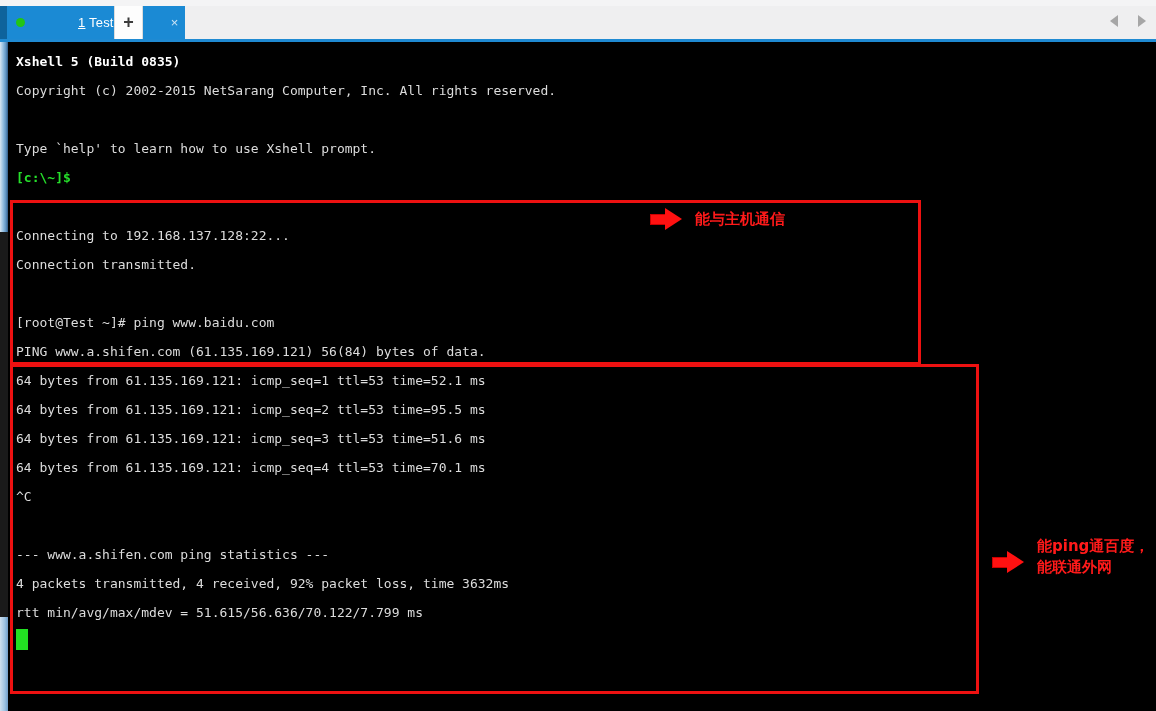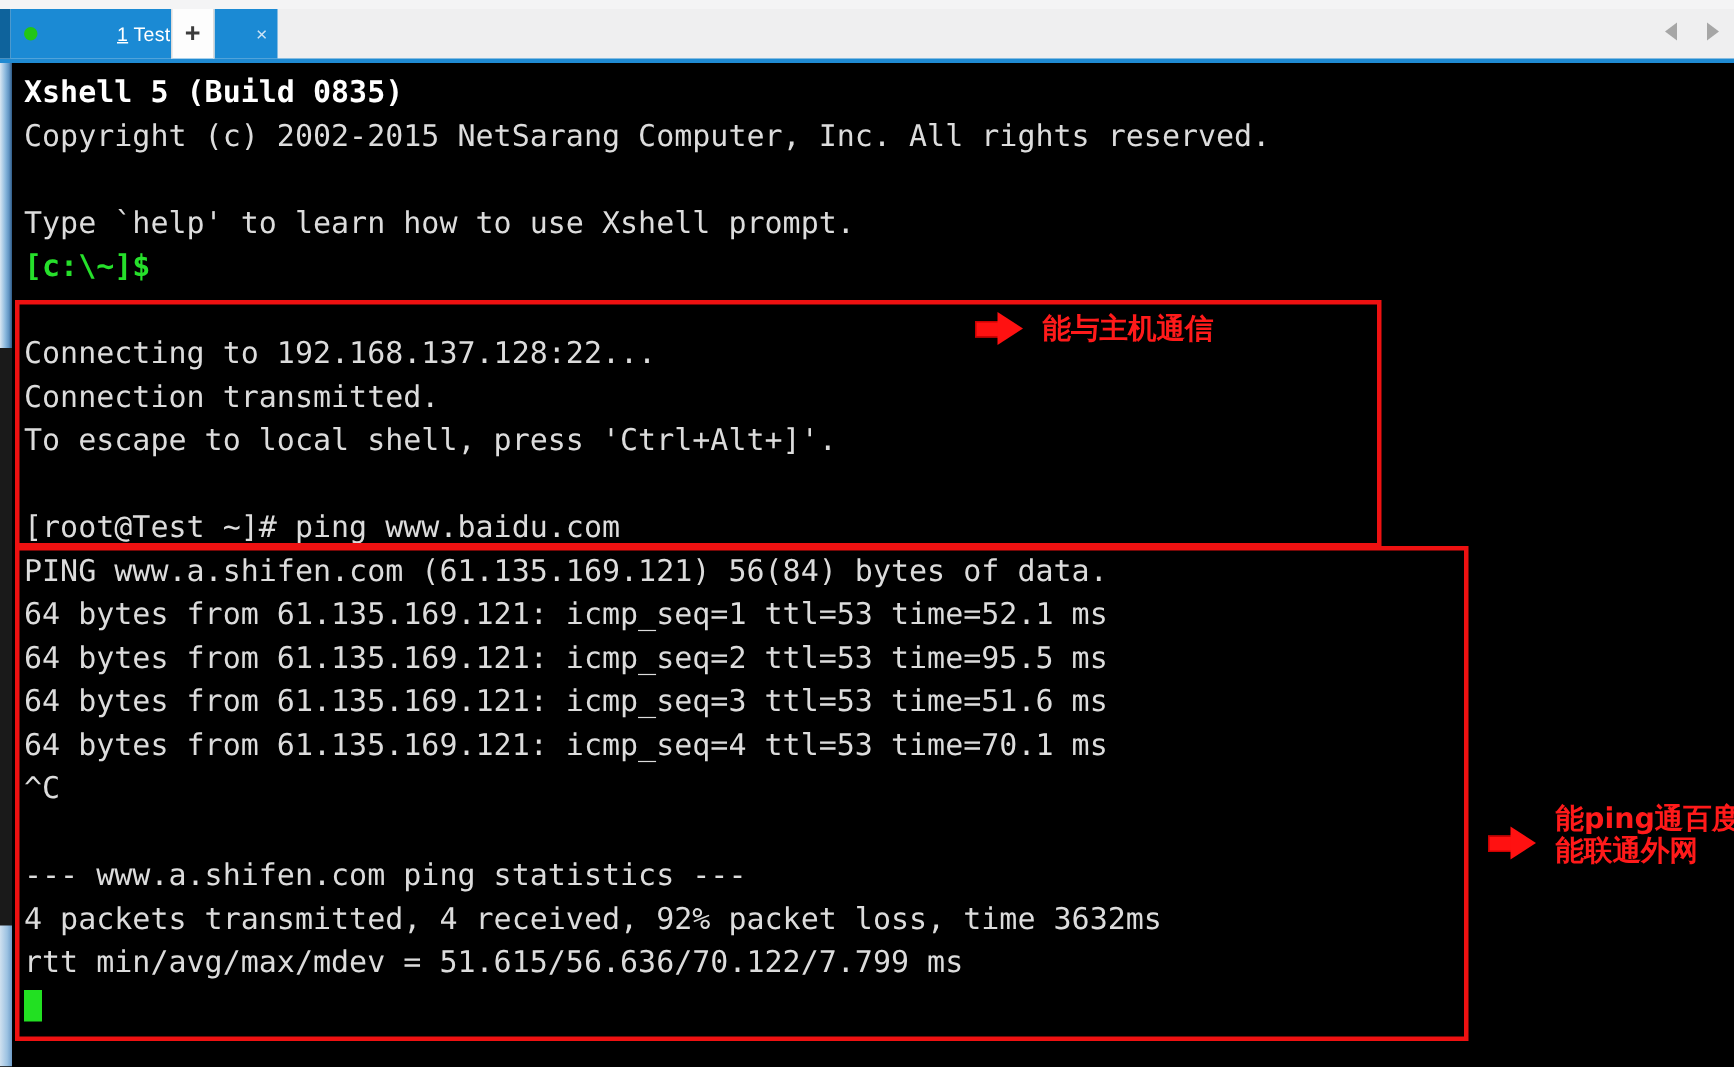--- a/index.html
+++ b/index.html
@@ -147,21 +147,21 @@
   }
 
   .screen {
     position: absolute;
     left: 16px;
     top: 5px;
     width: 1140px;
   }
   .line {
     font-family: "DejaVu Sans Mono", monospace;
-    font-size: 20px;
+    font-size: 13px;
     line-height: 29px;
     height: 29px;
     color: #dcdcdc;
     white-space: pre;
     letter-spacing: 0px;
   }
   .line.bright { color: #ffffff; font-weight: bold; }
   .line.green  { color: #26e02b; font-weight: bold; }
   .line.blank  { color: transparent; }
 
@@ -219,21 +219,21 @@
   .arrow .head {
     position: absolute;
     left: 15px; top: 0;
     width: 0; height: 0;
     border-top: 11px solid transparent;
     border-bottom: 11px solid transparent;
     border-left: 17px solid #ff1111;
   }
   .callout-text {
     margin-left: 11px;
-    font-size: 19px;
+    font-size: 15px;
     line-height: 21px;
     white-space: pre;
   }
   #callout-host {
     left: 650px;
     top: 166px;
   }
   #callout-ping {
     left: 992px;
     top: 494px;
@@ -271,21 +271,20 @@
 
   <div class="screen" id="screen">
       <div class="line bright">Xshell 5 (Build 0835)</div>
       <div class="line">Copyright (c) 2002-2015 NetSarang Computer, Inc. All rights reserved.</div>
       <div class="line blank"></div>
       <div class="line">Type `help' to learn how to use Xshell prompt.</div>
       <div class="line green">[c:\~]$</div>
       <div class="line blank"></div>
       <div class="line">Connecting to 192.168.137.128:22...</div>
       <div class="line">Connection transmitted.</div>
-      <div class="line">To escape to local shell, press 'Ctrl+Alt+]'.</div>
       <div class="line blank"></div>
       <div class="line">[root@Test ~]# ping www.baidu.com</div>
       <div class="line">PING www.a.shifen.com (61.135.169.121) 56(84) bytes of data.</div>
       <div class="line">64 bytes from 61.135.169.121: icmp_seq=1 ttl=53 time=52.1 ms</div>
       <div class="line">64 bytes from 61.135.169.121: icmp_seq=2 ttl=53 time=95.5 ms</div>
       <div class="line">64 bytes from 61.135.169.121: icmp_seq=3 ttl=53 time=51.6 ms</div>
       <div class="line">64 bytes from 61.135.169.121: icmp_seq=4 ttl=53 time=70.1 ms</div>
       <div class="line">^C</div>
       <div class="line blank"></div>
       <div class="line">--- www.a.shifen.com ping statistics ---</div>

